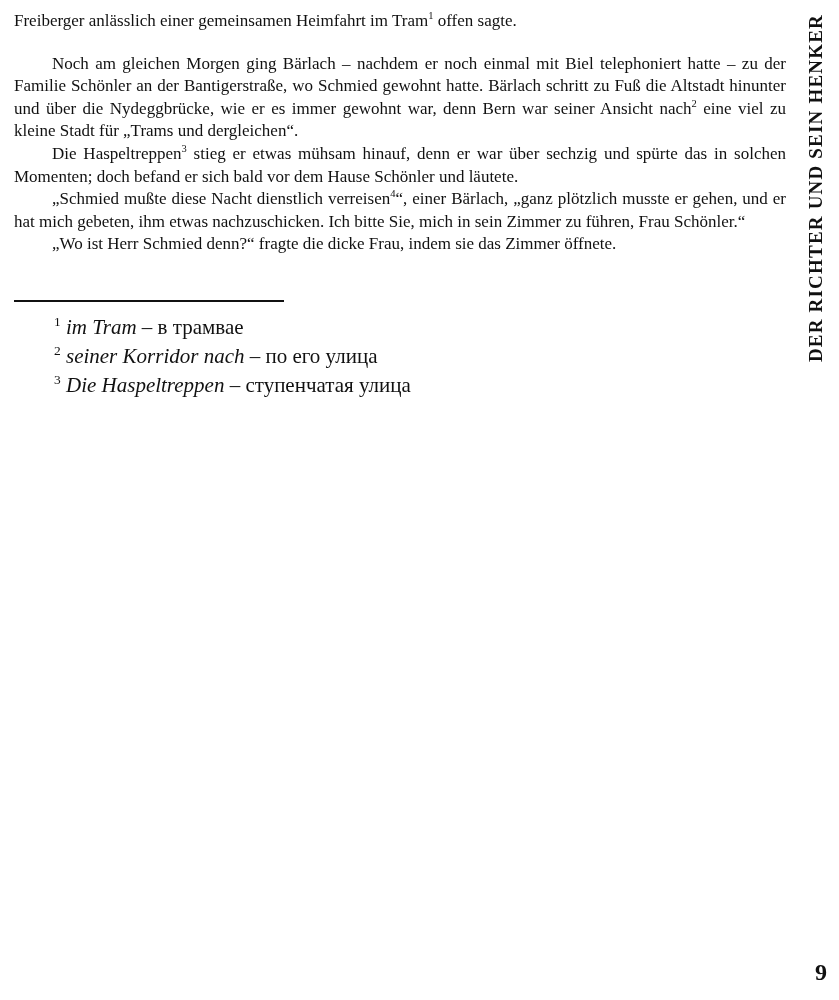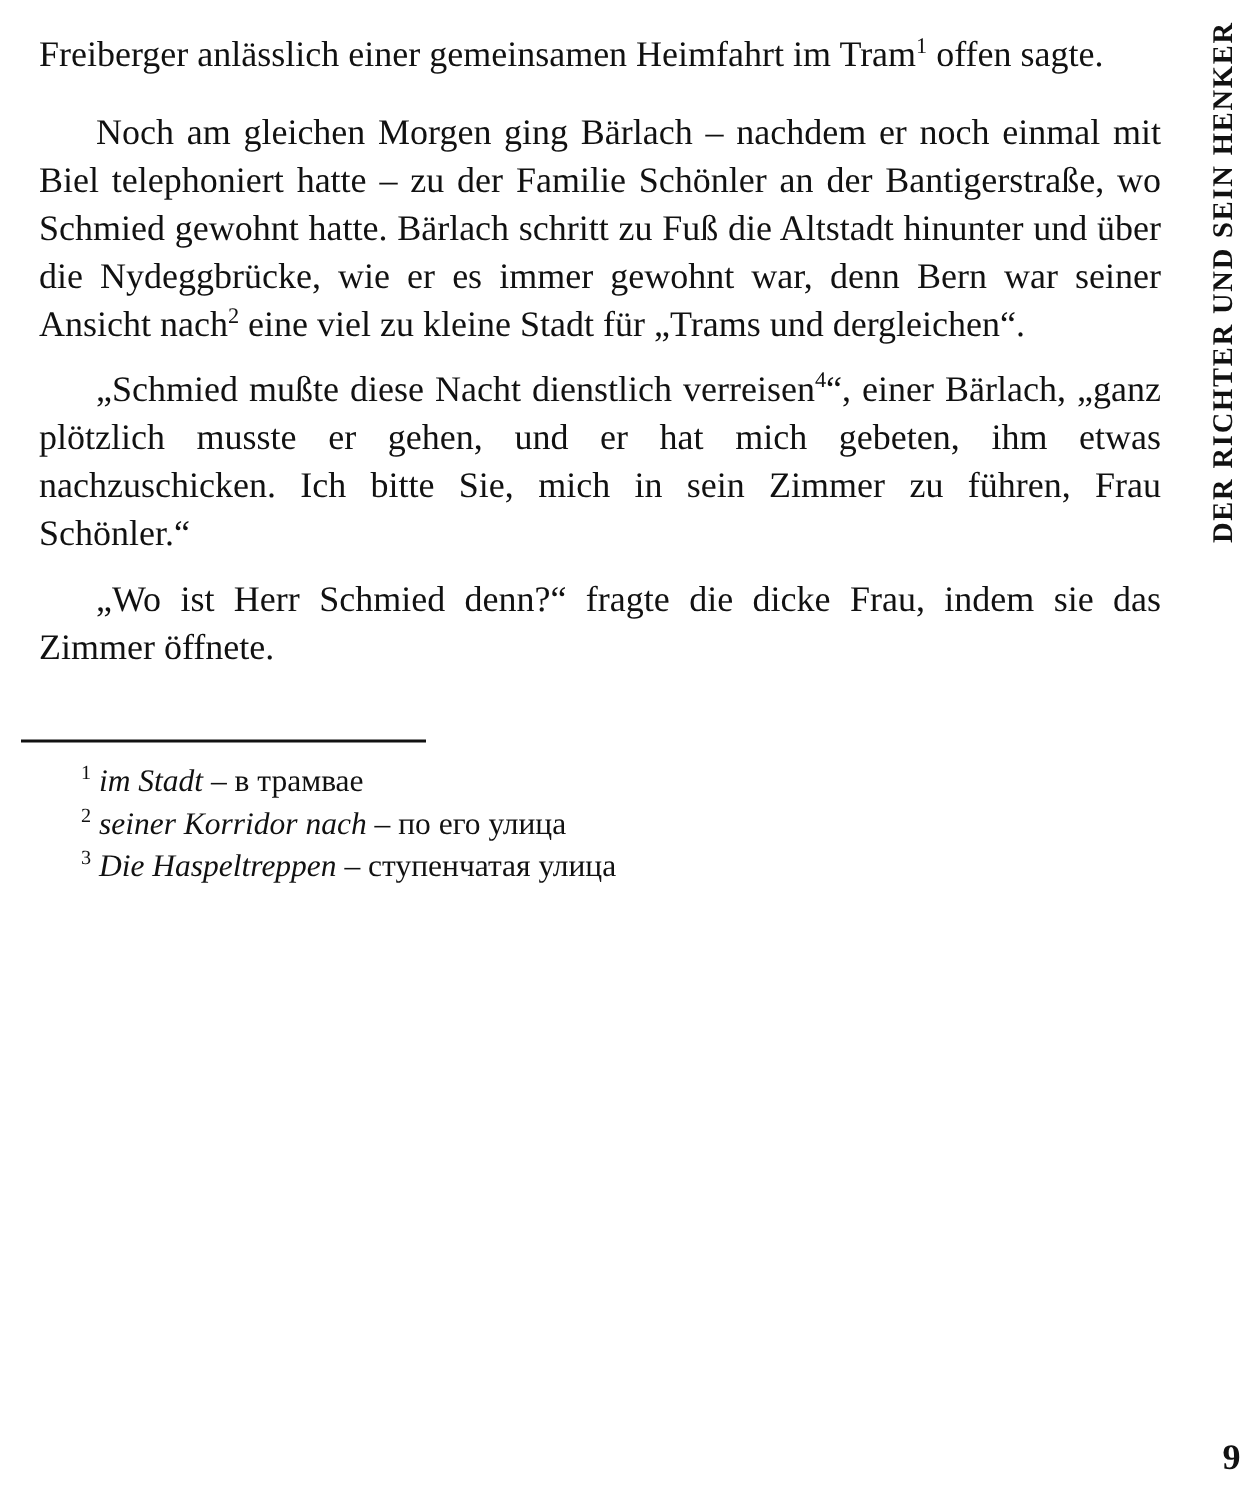--- a/index.html
+++ b/index.html
@@ -39,22 +39,22 @@
   }
 
   .page {
     position: absolute;
     left: 14px;
     top: 10px;
     width: 772px;
   }
 
   .body-text p {
-    margin: 12px;
-    font-size: 24px;
+    margin: 0;
+    font-size: 17px;
     line-height: 1.33;
     text-align: justify;
     text-justify: inter-word;
     hyphens: manual;
   }
   .body-text p.indent {
     text-indent: 38px;
   }
   .body-text p.gap {
     margin-top: 20px;
@@ -106,24 +106,25 @@
 <body>
 
 <div class="running-head">
   <span>DER RICHTER UND SEIN HENKER</span>
 </div>
 
 <div class="page">
   <div class="body-text">
       <p><span>Freiberger anlässlich einer gemeinsamen Heimfahrt im Tram</span><sup>1</sup><span> offen sagte.</span></p>
       <p class="indent gap"><span>Noch am gleichen Morgen ging Bärlach – nachdem er noch einmal mit Biel telephoniert hatte – zu der Familie Schönler an der Bantigerstraße, wo Schmied gewohnt hatte. Bärlach schritt zu Fuß die Altstadt hinunter und über die Nydeggbrücke, wie er es immer gewohnt war, denn Bern war seiner Ansicht nach</span><sup>2</sup><span> eine viel zu kleine Stadt für „Trams und dergleichen“.</span></p>
+      <p class="indent"><span>Die Haspeltreppen</span><sup>3</sup><span> stieg er etwas mühsam hinauf, denn er war über sechzig und spürte das in solchen Momenten; doch befand er sich bald vor dem Hause Schönler und läutete.</span></p>
       <p class="indent"><span>„Schmied mußte diese Nacht dienstlich verreisen</span><sup>4</sup><span>“, einer Bärlach, „ganz plötzlich musste er gehen, und er hat mich gebeten, ihm etwas nachzuschicken. Ich bitte Sie, mich in sein Zimmer zu führen, Frau Schönler.“</span></p>
       <p class="indent"><span>„Wo ist Herr Schmied denn?“ fragte die dicke Frau, indem sie das Zimmer öffnete.</span></p>
     </div>
   <div class="footnote-rule"></div>
   <div class="footnotes">
-      <p><span class="fn-num">1</span> <span class="fn-term">im Stadt</span><span> – в трамвае</span></p>
+      <p><span class="fn-num">1</span> <span class="fn-term">im Tram</span><span> – в трамвае</span></p>
       <p><span class="fn-num">2</span> <span class="fn-term">seiner Korridor nach</span><span> – по его улица</span></p>
       <p><span class="fn-num">3</span> <span class="fn-term">Die Haspeltreppen</span><span> – ступенчатая улица</span></p>
     </div>
 </div>
 
 <div class="page-number">9</div>
 
 </body></html>

